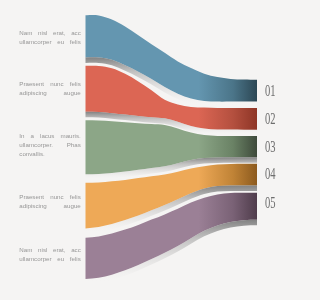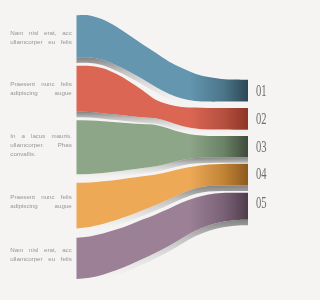--- a/index.html
+++ b/index.html
@@ -1,18 +1,18 @@
 <!DOCTYPE html>
 <html><head>
 <meta charset="utf-8">
 <style>
 html,body{margin:0;padding:0;}
 body{width:300px;height:300px;overflow:hidden;background:#f5f4f3;
      font-family:"Liberation Sans",sans-serif;-webkit-font-smoothing:antialiased;}
-#stage{position:relative;width:300px;height:300px;background:#f5f4f3;overflow:hidden;}
+#stage{position:relative;width:300px;height:300px;background:#f5f4f3;overflow:hidden;margin-left:9px;}
 svg.layer{position:absolute;left:0;top:0;width:300px;height:300px;}
 .lbl{position:absolute;color:#969696;font-size:6.2px;line-height:9.2px;width:61.5px;
      text-align:justify;text-align-last:justify;filter:blur(0px);}
 .num{position:absolute;color:#6e6e6e;font-family:"Liberation Serif",serif;font-size:16px;line-height:16px;
      transform:scaleX(0.66);transform-origin:left top;filter:blur(0px);}
 </style>
 </head>
 <body>
 
 <div id="stage">

